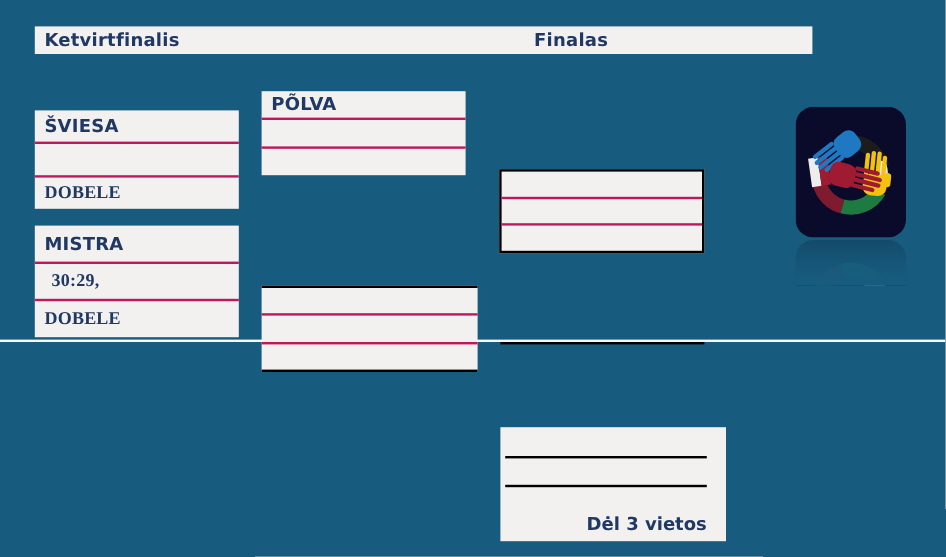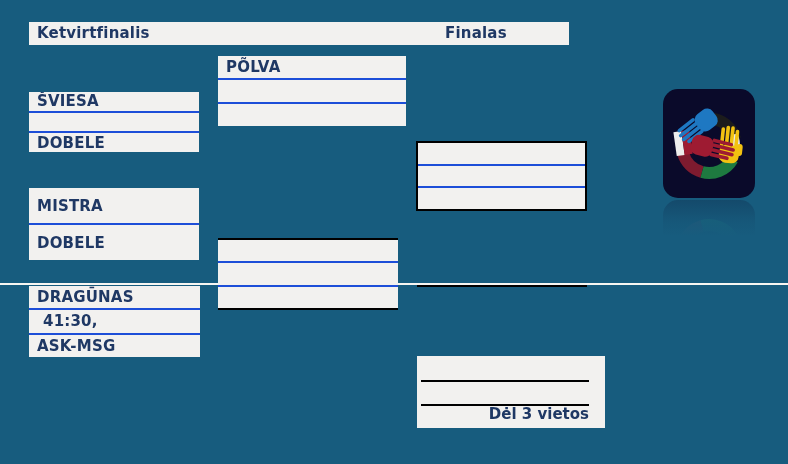--- a/index.html
+++ b/index.html
@@ -3,21 +3,21 @@
 <meta charset="utf-8">
 <style>
   html,body{margin:0;padding:0;}
   body{font-family:"DejaVu Sans","Liberation Sans",sans-serif;}
   #stage{
     position:relative;width:788px;height:464px;overflow:hidden;
     background:#175C7E;
   }
   
   .header-bar{
-    position:absolute;left:29px;top:22px;width:540px;height:23px;
+    position:absolute;left:29px;top:22px;width:648px;height:23px;
     background:#F2F1EF;z-index:2;
   }
   .header-label{
     position:absolute;top:0;height:23px;line-height:23px;
     font-size:15px;font-weight:bold;color:#1F3864;letter-spacing:.2px;
     white-space:nowrap;
   }
   .hl-qf{left:8px;}
   .hl-sf{left:196px;}
   .hl-f{left:416px;}
@@ -25,37 +25,37 @@
   
   .box{
     position:absolute;background:#F2F1EF;z-index:2;
     display:flex;flex-direction:column;box-sizing:border-box;
   }
   .row{
     flex:1;display:flex;align-items:center;
     font-size:15px;font-weight:bold;color:#1F3864;letter-spacing:.2px;
     padding-left:8px;white-space:nowrap;overflow:hidden;
   }
-  .row + .row{border-top:2px solid #1d4ed8;}
+  .row + .row{border-top:2px solid #be185d;font-family:Liberation Serif, serif;}
   .row.score{padding-left:14px;}
 
-  .qf1{left:29px;top:92px;width:170px;height:60px;}
-  .qf2{left:29px;top:188px;width:170px;height:72px;}
+  .qf1{left:29px;top:92px;width:170px;height:82px;}
+  .qf2{left:29px;top:188px;width:170px;height:93px;}
   .qf3{left:29px;top:286px;width:171px;height:71px;}
-  .sf1{left:218px;top:56px;width:188px;height:70px;text-align:center;}
+  .sf1{left:218px;top:76px;width:170px;height:70px;text-align:center;}
   .sf2{left:218px;top:238px;width:180px;height:72px;border-top:2px solid #000;border-bottom:2px solid #000;}
   .final{left:416px;top:141px;width:171px;height:70px;border:2px solid #000;}
 
   
   .full-rule{position:absolute;left:0;top:283px;width:788px;height:2px;background:#F7F6F2;z-index:1;}
   .finals-underline{position:absolute;left:417px;top:285px;width:170px;height:2px;background:#000;z-index:1;}
 
   
   .third-box{
-    position:absolute;left:417px;top:356px;width:188px;height:72px;
+    position:absolute;left:417px;top:356px;width:188px;height:95px;
     background:#F2F1EF;z-index:2;
   }
   .third-line{position:absolute;left:4px;width:168px;height:2px;background:#000;}
   .third-line.l1{top:24px;}
   .third-line.l2{top:48px;}
   .third-label{
     position:absolute;right:16px;bottom:5px;
     font-size:15px;font-weight:bold;color:#1F3864;white-space:nowrap;
   }
 
@@ -89,28 +89,24 @@
   <div class="finals-underline"></div>
 
   <div class="box qf1">
     <div class="row">ŠVIESA</div>
     <div class="row score"></div>
     <div class="row">DOBELE</div>
   </div>
 
   <div class="box qf2">
     <div class="row">MISTRA</div>
+    <div class="row score">30:29,</div>
     <div class="row">DOBELE</div>
   </div>
 
-  <div class="box qf3">
-    <div class="row">DRAGŪNAS</div>
-    <div class="row score">41:30,</div>
-    <div class="row">ASK-MSG</div>
-  </div>
 
   <div class="box sf1">
     <div class="row">PÕLVA</div>
     <div class="row score"></div>
     <div class="row"></div>
   </div>
 
   <div class="box sf2">
     <div class="row"></div>
     <div class="row score"></div>

